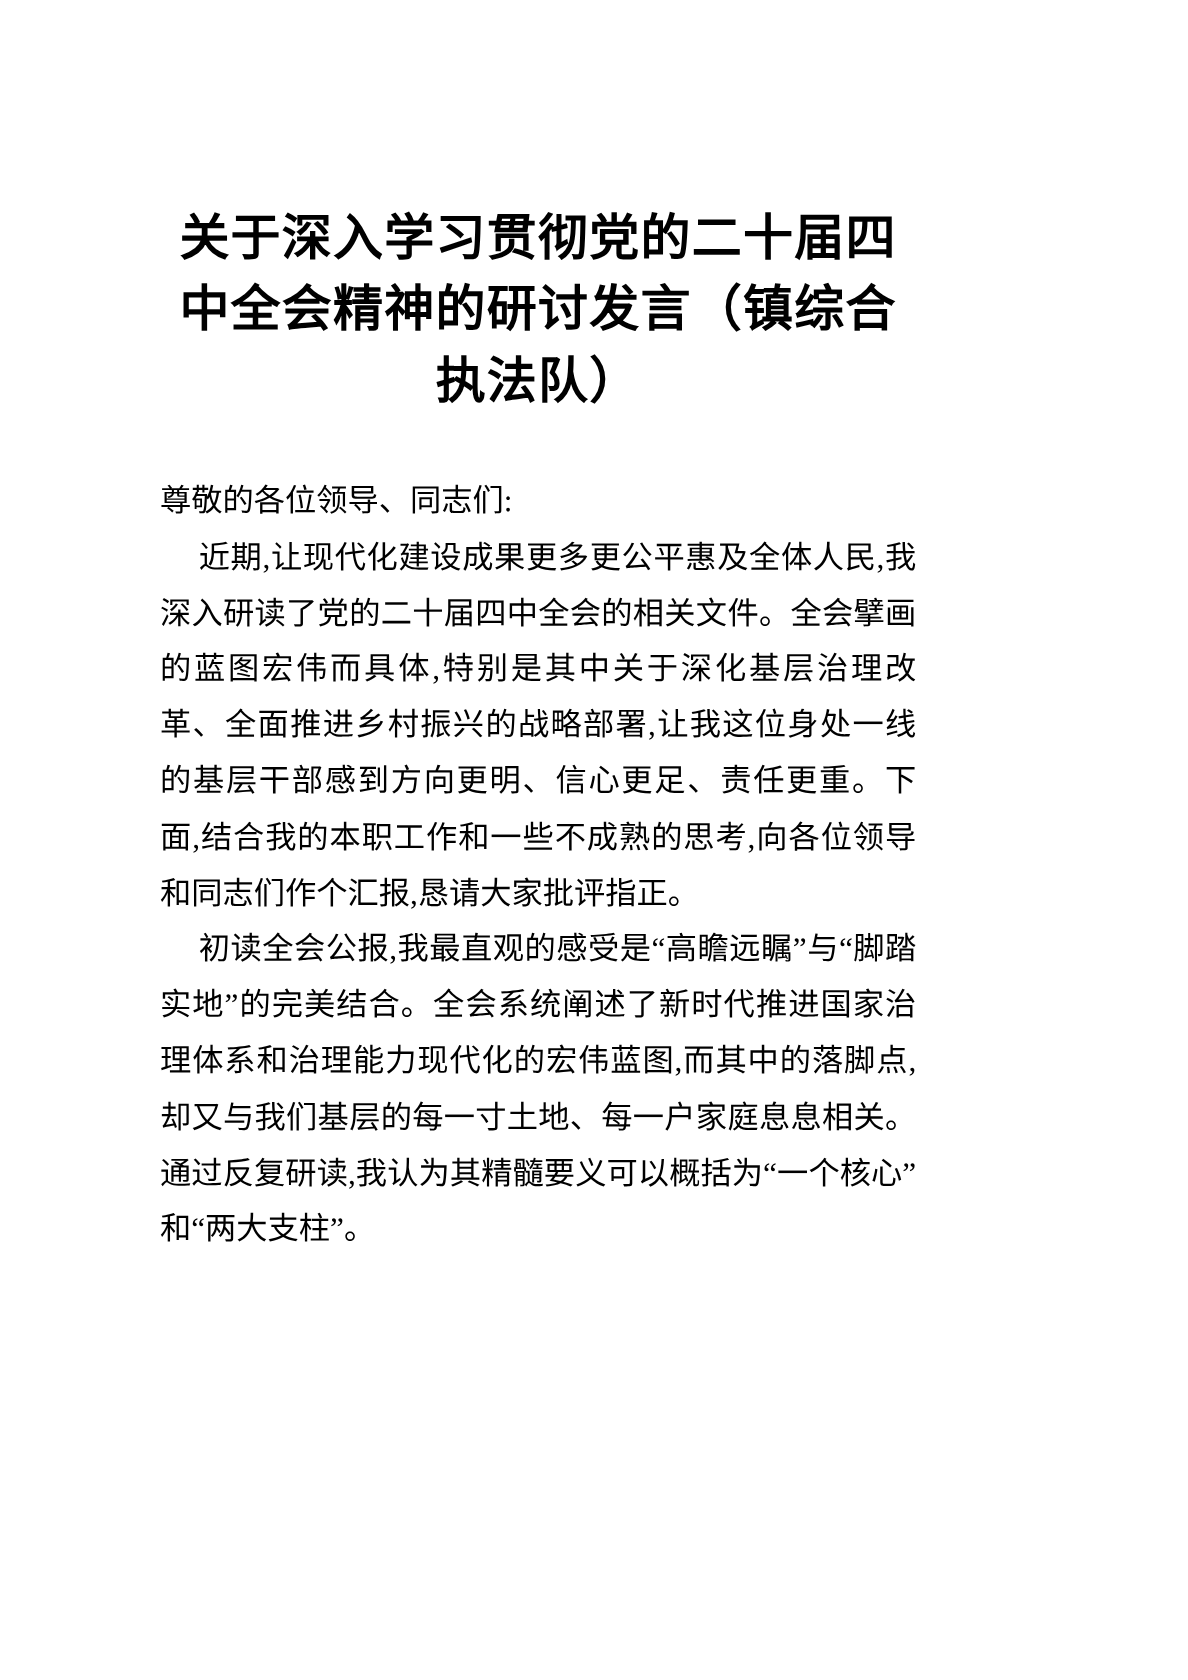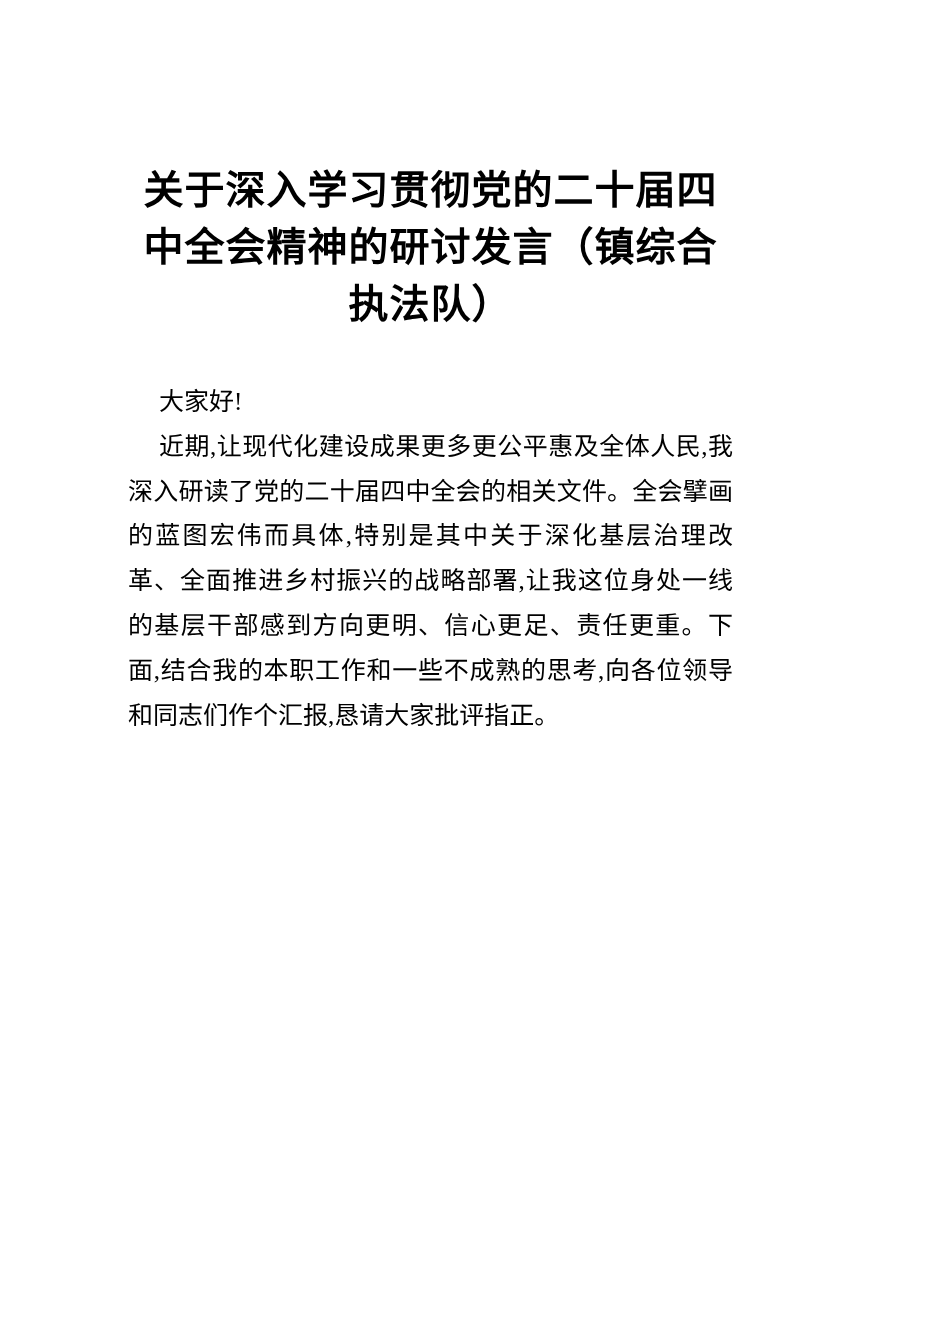--- a/index.html
+++ b/index.html
@@ -51,21 +51,22 @@
     text-align: left;
   }
 </style>
 </head>
 <body>
 
 <div class="page">
   <h1 class="doc-title">关于深入学习贯彻党的二十届四中全会精神的研讨发言（镇综合执法队）</h1>
 
   <div class="body-text">
+    <p class="line">尊敬的各位领导、同志们:</p>
 
-    <p class="line indent">大家好!</p>
 
     <p class="para indent">近期,让现代化建设成果更多更公平惠及全体人民,我深入研读了党的二十届四中全会的相关文件。全会擘画的蓝图宏伟而具体,特别是其中关于深化基层治理改革、全面推进乡村振兴的战略部署,让我这位身处一线的基层干部感到方向更明、信心更足、责任更重。下面,结合我的本职工作和一些不成熟的思考,向各位领导和同志们作个汇报,恳请大家批评指正。</p>
 
 
+    <p class="para indent">初读全会公报,我最直观的感受是“高瞻远瞩”与“脚踏实地”的完美结合。全会系统阐述了新时代推进国家治理体系和治理能力现代化的宏伟蓝图,而其中的落脚点,却又与我们基层的每一寸土地、每一户家庭息息相关。通过反复研读,我认为其精髓要义可以概括为“一个核心”和“两大支柱”。</p>
 
   </div>
 </div>
 
 </body></html>

